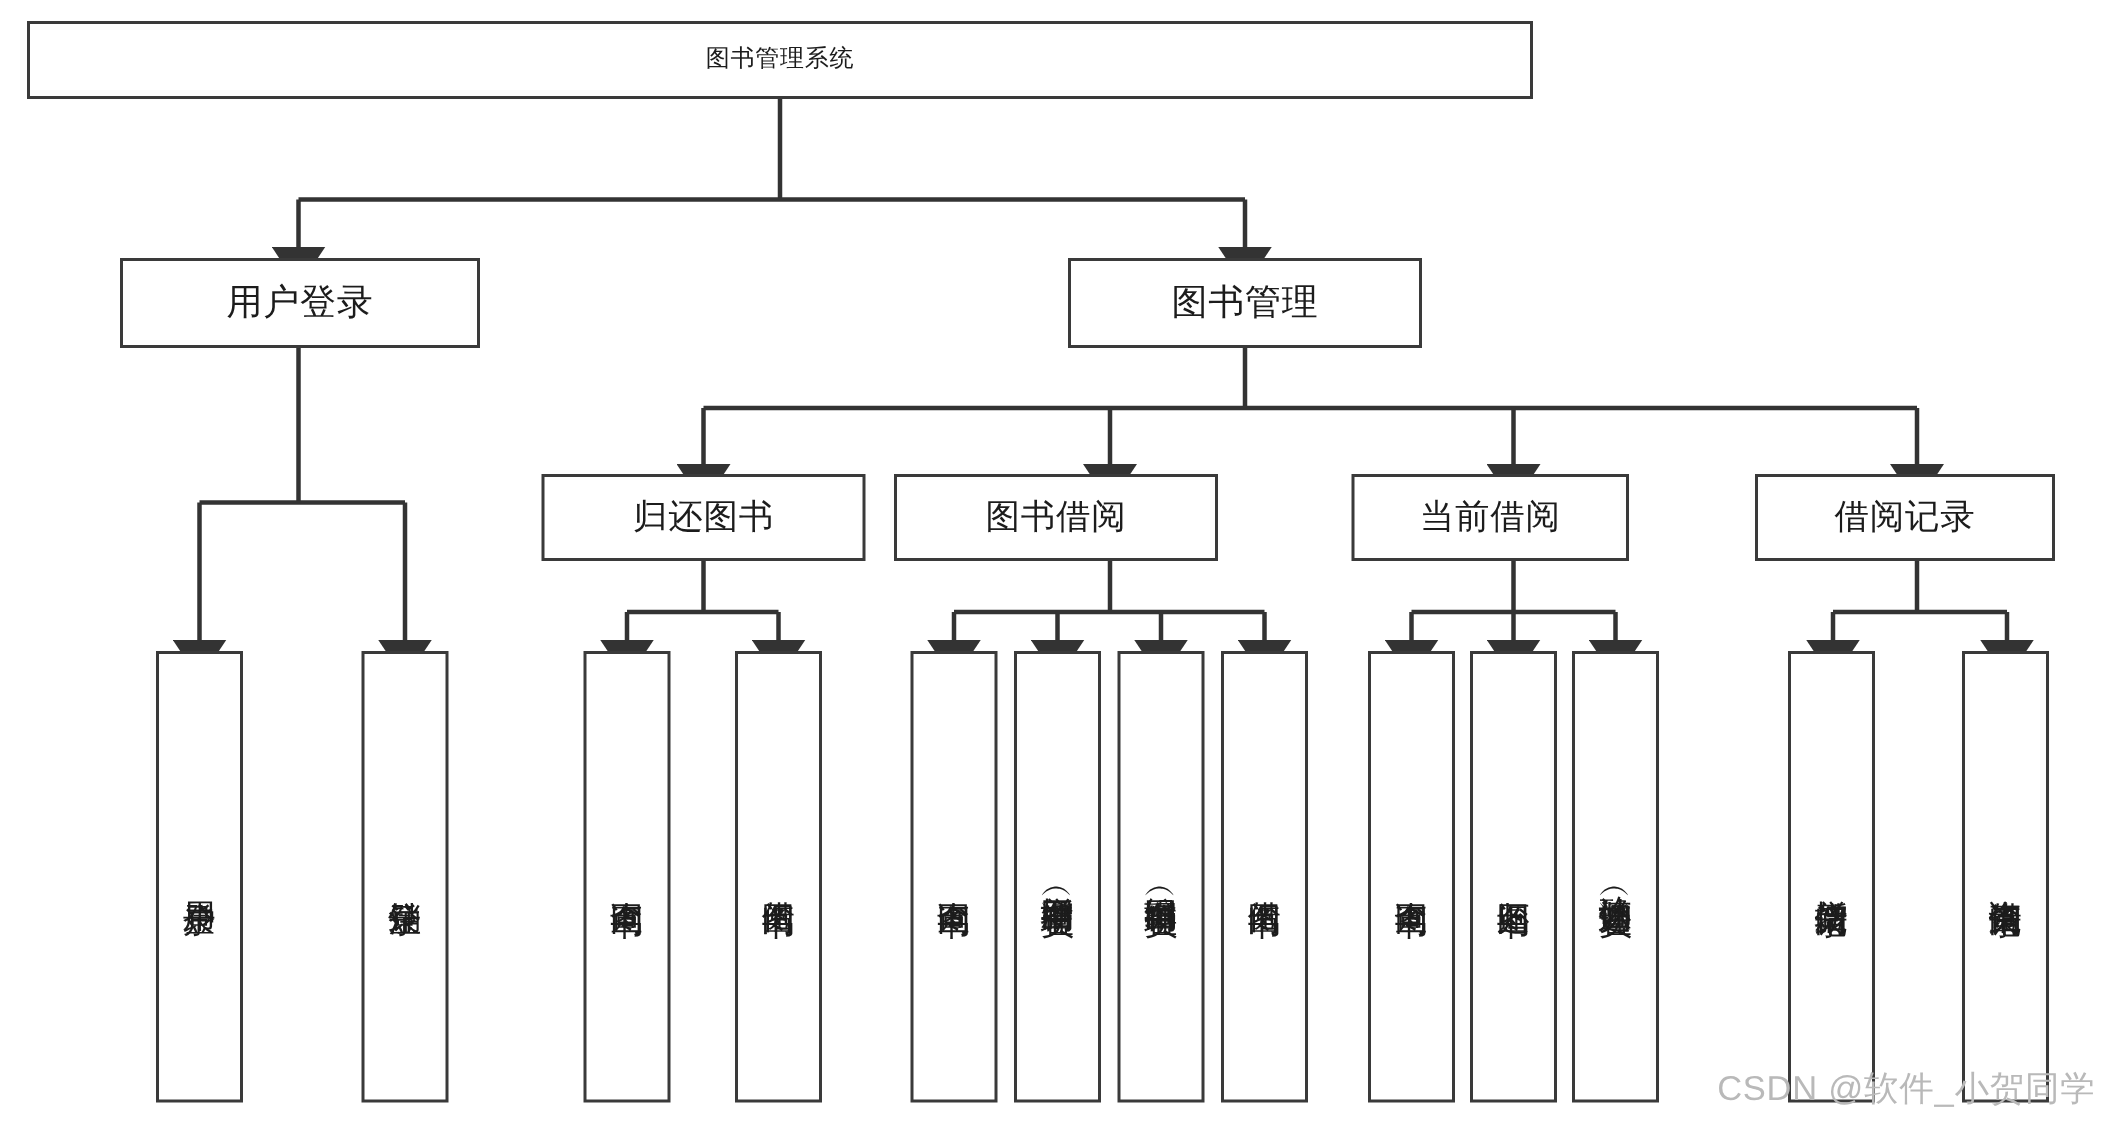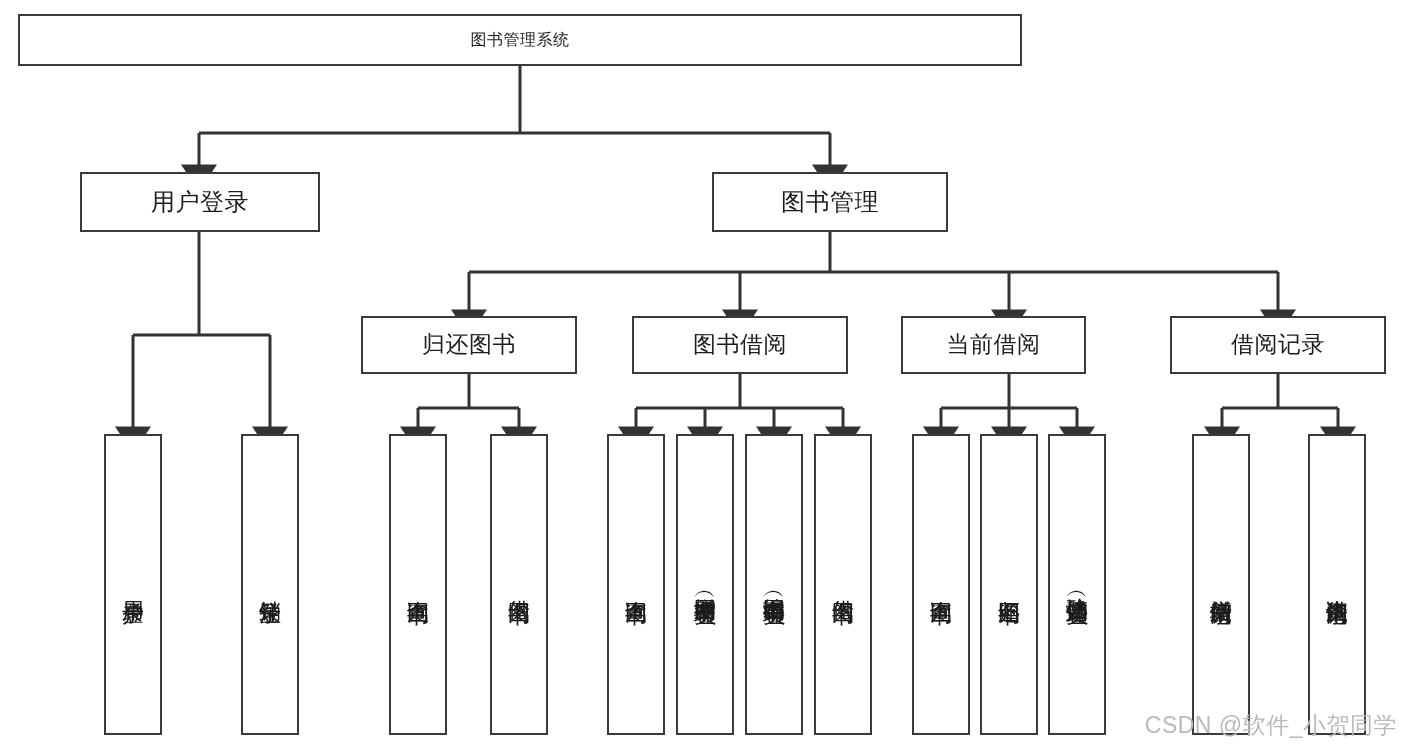--- a/index.html
+++ b/index.html
@@ -131,29 +131,29 @@
   </div>
 
   <div class="node level2" style="left:712px; top:172px; width:236px; height:60px;">
     <span class="label">图书管理</span>
   </div>
 
   <div class="node level3" style="left:361px; top:316px; width:216px; height:58px;">
     <span class="label">归还图书</span>
   </div>
 
-  <div class="node level3" style="left:632px; top:316px; width:216px; height:58px;">
+  <div class="node level3" style="left:596px; top:316px; width:216px; height:58px;">
     <span class="label">图书借阅</span>
   </div>
 
   <div class="node level3" style="left:901px; top:316px; width:185px; height:58px;">
     <span class="label">当前借阅</span>
   </div>
 
-  <div class="node level3" style="left:1170px; top:316px; width:216px; height:58px;">
+  <div class="node level3" style="left:1170px; top:316px; width:200px; height:58px;">
     <span class="label">借阅记录</span>
   </div>
 
   <div class="node vertical" style="left:104px; top:434px; width:58px; height:301px;">
     <span class="label">用户登录</span>
   </div>
 
   <div class="node vertical" style="left:241px; top:434px; width:58px; height:301px;">
     <span class="label">注销登录</span>
   </div>

